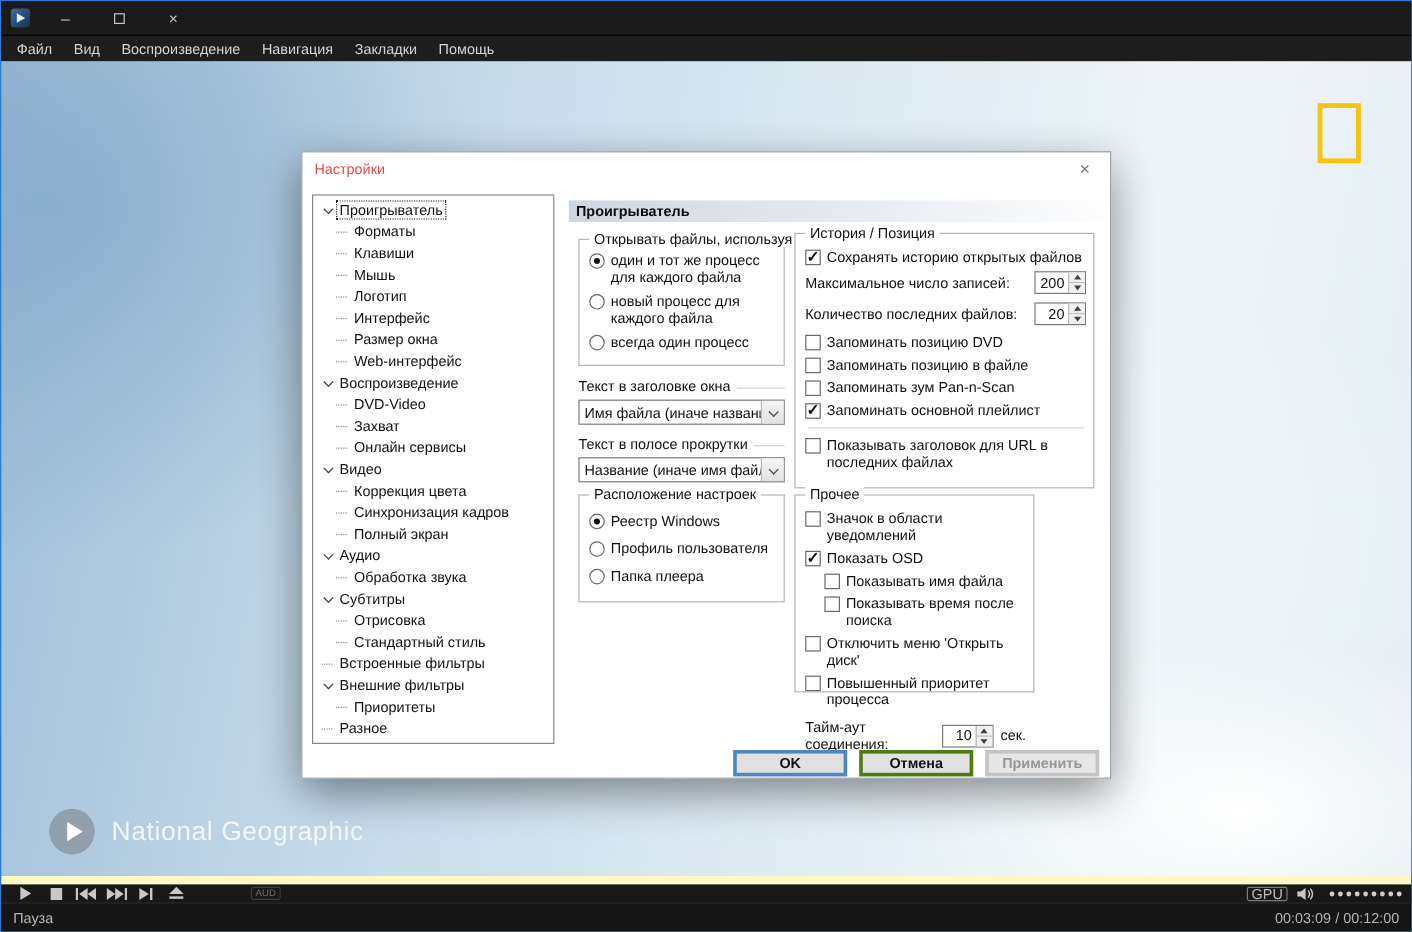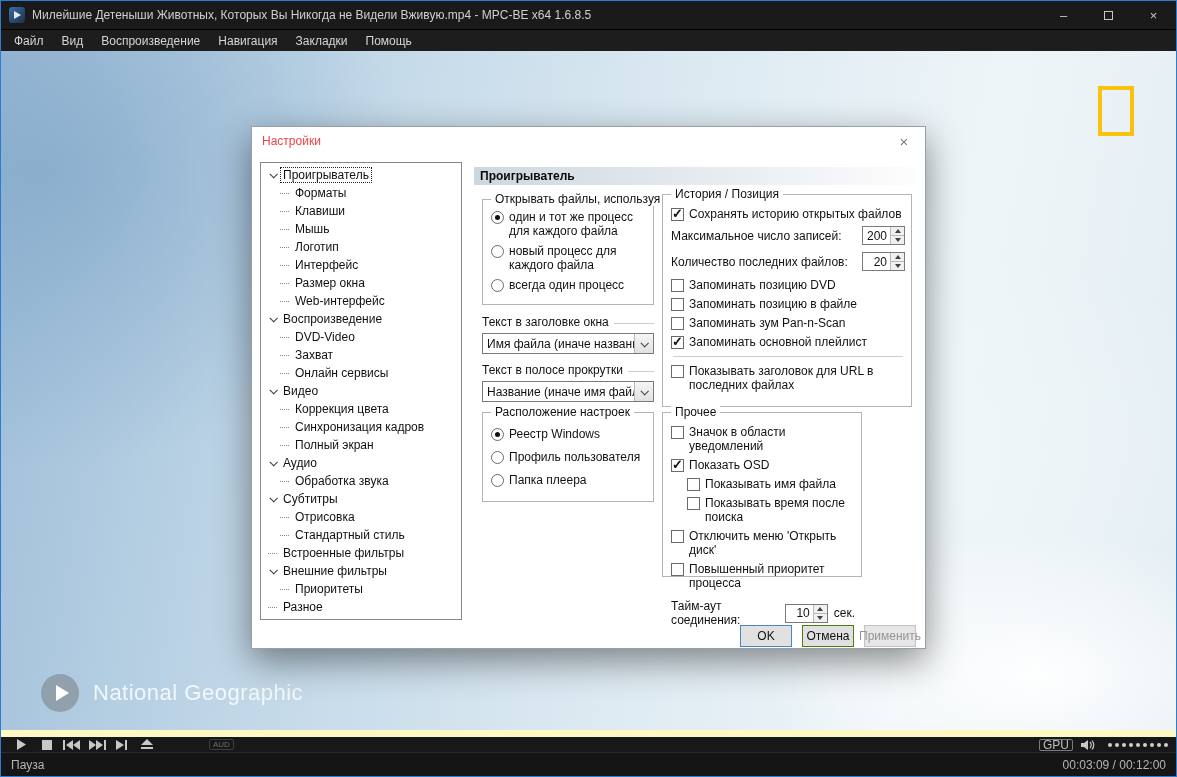--- a/index.html
+++ b/index.html
@@ -115,22 +115,22 @@
 
   .hist-sep { border-top:1px solid #d0d0d0; margin:7px 2px 7px 2px; }
   .two-line { width:200px; }
 
   .timeout-row { display:flex; align-items:center; margin-top:9px; }
   .timeout-row .spinbox { margin-left:auto; }
   .timeout-suffix { margin-left:6px; }
 
   .dlg-buttons { position:absolute; left:0; top:498px; width:100%; display:flex;
                  justify-content:flex-end; gap:10px; padding-right:9px; }
-  .btn { width:52px; height:22px; background:#e1e1e1; border:1px solid #4d7c0f;
-         display:flex; align-items:center; justify-content:center; }
+  .btn { width:95px; height:22px; background:#e1e1e1; border:3px solid #4d7c0f;
+         display:flex; align-items:center; justify-content:center;font-weight:bold; }
   .btn.default { border-color:#4d86c4; }
   .btn.disabled { color:#969696; background:#e6e6e6; border-color:#c4c4c4; }
 
   
   .seekstrip { height:23px; background:#1c1c1c; position:relative; border-top:1px solid #000; flex:none; }
   .seek-filename { position:absolute; left:8px; top:4px; font-size:12px; color:#cfcfcf; white-space:nowrap; }
   .seek-pos { position:absolute; left:306px; top:4px; width:2px; height:13px; background:#e9e9e9; }
 
   .controlbar { height:22px; background:#181818; border-top:7px solid #fef9c3; display:flex;
                 align-items:center; padding:0 8px; flex:none; }
@@ -148,21 +148,20 @@
                align-items:center; padding:0 10px; color:#b5b5b5; font-size:12px; flex:none; }
   .status-time { margin-left:auto; }
 </style>
 </head>
 <body>
 
 <div class="window">
 
   <div class="titlebar">
     <div class="app-icon"></div>
-    <div class="win-title">Милейшие Детеныши Животных, Которых Вы Никогда не Видели Вживую.mp4 - MPC-BE x64 1.6.8.5</div>
     <div class="win-controls">
       <div class="win-btn">–</div>
       <div class="win-btn">
           <span class="max-glyph"></span>
         </div>
       <div class="win-btn">×</div>
     </div>
   </div>
 
   <div class="menubar">

